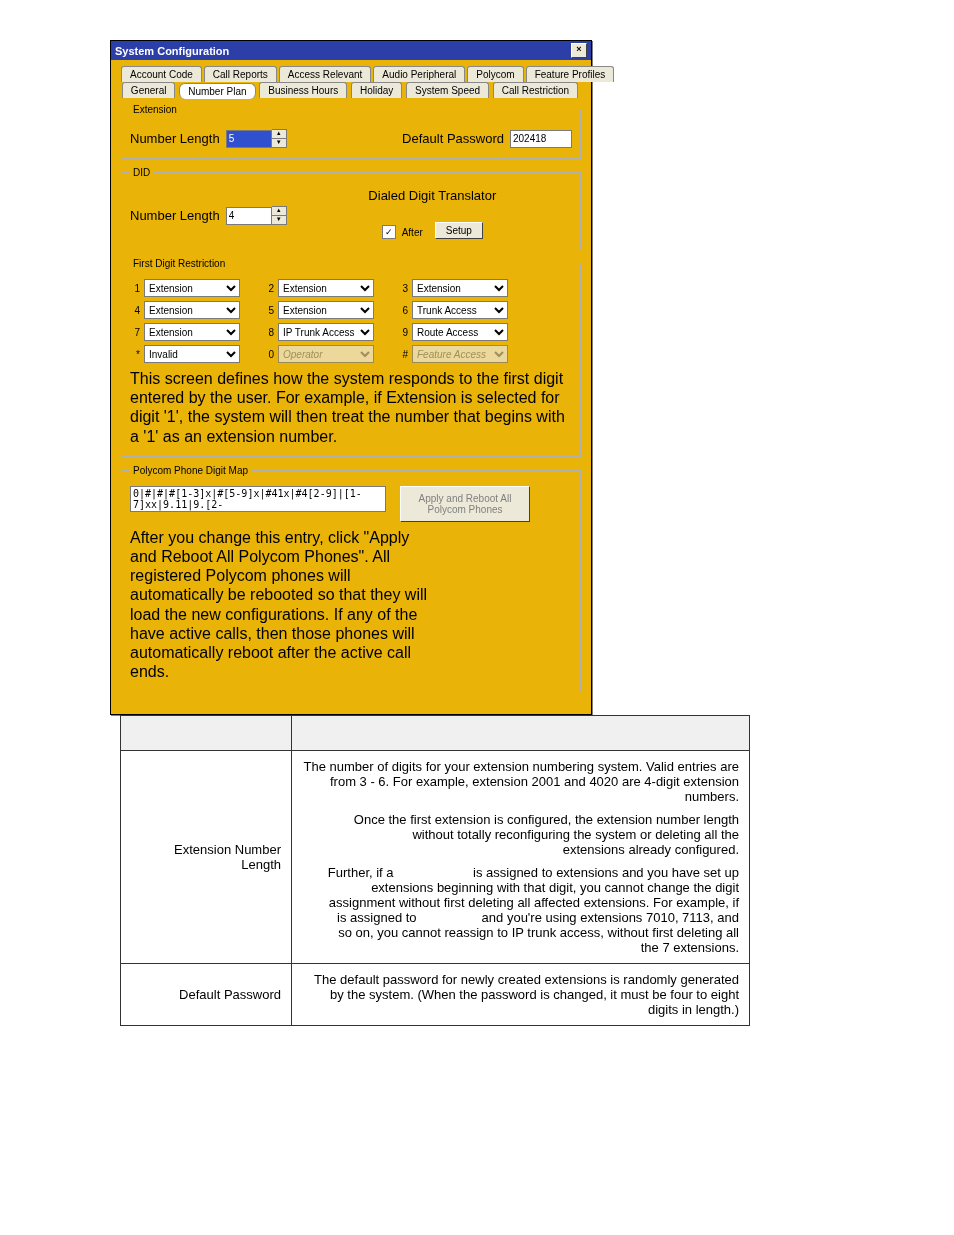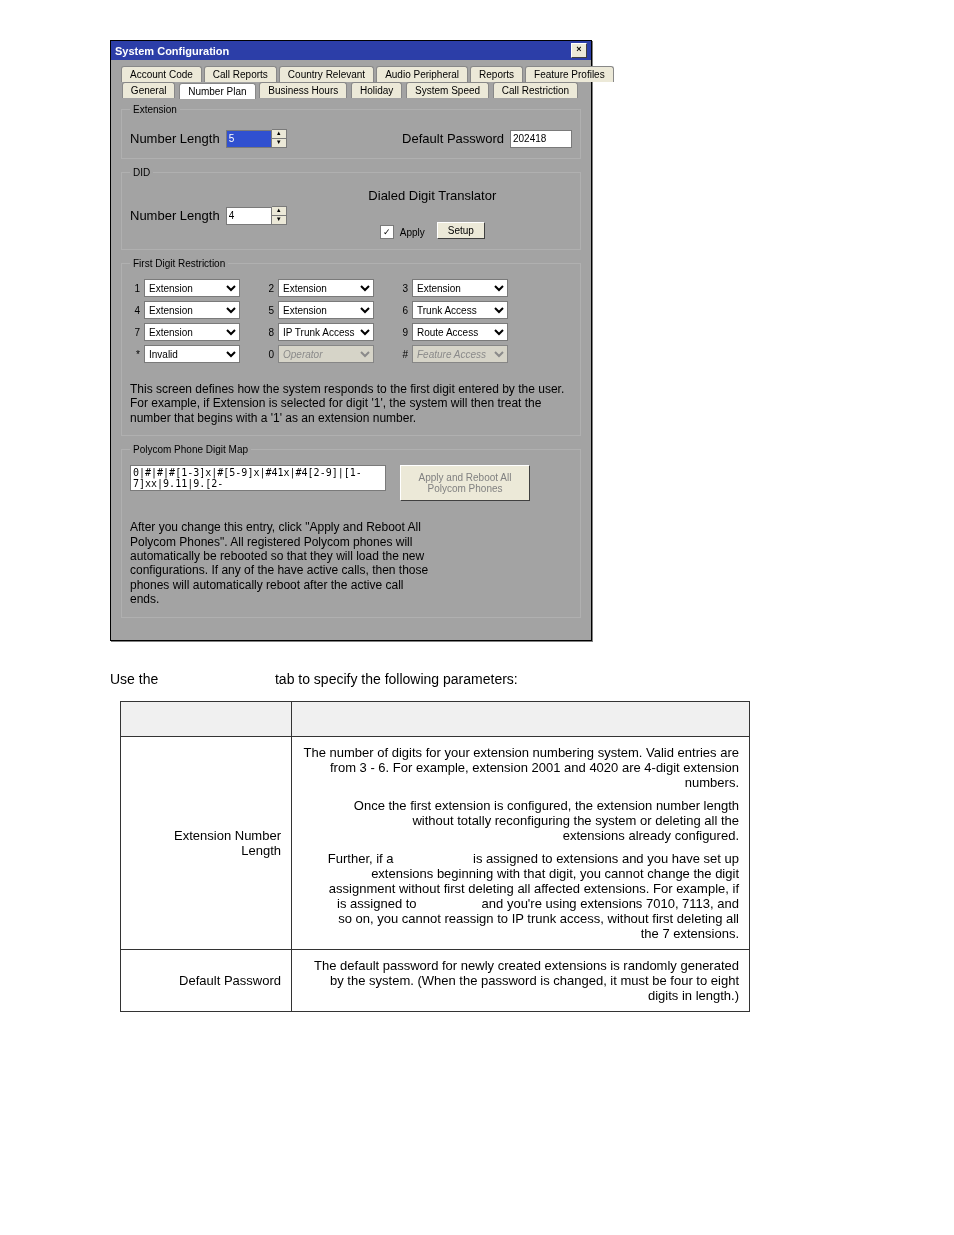--- a/index.html
+++ b/index.html
@@ -11,21 +11,21 @@
     color: #000;
     width: 954px;
   }
   .page {
     padding: 40px 110px 80px 110px;
   }
   
   .dialog {
     width: 480px;
     border: 1px solid #000;
-    background: #a3a3a3;
+    background: #eab308;
     box-shadow: 1px 1px 0 #808080;
   }
   .titlebar {
     background: #2c3ea8;
     color: #fff;
     padding: 2px 4px;
     font-size: 11px;
     font-weight: bold;
     display: flex;
     justify-content: space-between;
@@ -60,20 +60,21 @@
     background: #ece9d8;
     padding: 2px 8px;
     margin-right: 2px;
     border-radius: 3px 3px 0 0;
     white-space: nowrap;
   }
   .tab.active {
     background: #fff;
     position: relative;
     top: 1px;
+    border-radius: 6px;
   }
   .tab-row {
     display: flex;
     justify-content: space-around;
     width: 100%;
   }
   fieldset {
     border: 1px solid #b0b0b0;
     margin: 6px 0 8px 0;
     padding: 6px 8px 10px 8px;
@@ -141,22 +142,22 @@
   }
   .grid-row select {
     width: 96px;
   }
   .grid-row select[disabled] {
     background: #ece9d8;
     color: #808080;
     font-style: italic;
   }
   .desc {
-    font-size: 12px;
-    margin-top: 19px;
+    font-size: 16px;
+    margin-top: 6px;
     line-height: 1.2;
   }
   .btn {
     font-size: 10px;
     padding: 2px 10px;
     background: #ece9d8;
     border: 1px solid #404040;
     border-top-color: #fff;
     border-left-color: #fff;
   }
@@ -222,23 +223,23 @@
   <div class="dialog">
     <div class="titlebar">
       <span>System Configuration</span>
       <span class="close-btn">×</span>
     </div>
     <div class="dlg-body">
       <div class="tabs">
         <div class="tab-row">
           <span class="tab">Account Code</span>
           <span class="tab">Call Reports</span>
-          <span class="tab">Country Relevant</span>
+          <span class="tab">Access Relevant</span>
           <span class="tab">Audio Peripheral</span>
-          <span class="tab">Reports</span>
+          <span class="tab">Polycom</span>
           <span class="tab">Feature Profiles</span>
         </div>
         <div class="tab-row">
           <span class="tab">General</span>
           <span class="tab active">Number Plan</span>
           <span class="tab">Business Hours</span>
           <span class="tab">Holiday</span>
           <span class="tab">System Speed</span>
           <span class="tab">Call Restriction</span>
         </div>
@@ -277,21 +278,21 @@
               </span>
             </span>
           </div>
           <div style="text-align:center;flex:1">
             <div class="field-label" style="margin-bottom:18px">Dialed Digit Translator</div>
             <div class="row" style="justify-content:center;gap:12px">
               <span class="row">
                 <span class="checkbox">
                     <span>✓</span>
                   </span>
-                <span>Apply</span>
+                <span>After</span>
               </span>
               <button class="btn">Setup</button>
             </div>
           </div>
         </div>
       </fieldset>
 
       <fieldset>
         <legend>First Digit Restriction</legend>
         <div id="fda-grid">
@@ -344,25 +345,20 @@
         <div class="row" style="align-items:flex-start;gap:14px">
           <textarea rows="2" style="width: 250px;">0|#|#|#[1-3]x|#[5-9]x|#41x|#4[2-9]|[1-7]xx|9.11|9.[2-9]xxxxxxx|9.1xxxxxxxxxx|xx.T</textarea>
           <button class="btn" disabled="" style="height:36px;width:130px;white-space:normal">Apply and Reboot All Polycom Phones</button>
         </div>
         <div class="desc" style="max-width:300px">After you change this entry, click "Apply and Reboot All Polycom Phones". All registered Polycom phones will automatically be rebooted so that they will load the new configurations. If any of the have active calls, then those phones will automatically reboot after the active call ends.</div>
       </fieldset>
 
     </div>
   </div>
 
-  <p class="body-text">
-    <span>Use the</span>
-    &nbsp;&nbsp;&nbsp;&nbsp;&nbsp;&nbsp;&nbsp;&nbsp;&nbsp;&nbsp;&nbsp;&nbsp;&nbsp;&nbsp;&nbsp;&nbsp;&nbsp;&nbsp;&nbsp;&nbsp;&nbsp;&nbsp;&nbsp;&nbsp;&nbsp;&nbsp;&nbsp;&nbsp;
-    <span>tab to specify the following parameters:</span>
-  </p>
 
   <table class="params">
     <tbody>
         <tr>
           <th></th>
           <th></th>
         </tr>
     <tr>
       <td>Extension Number Length</td>
       <td>

